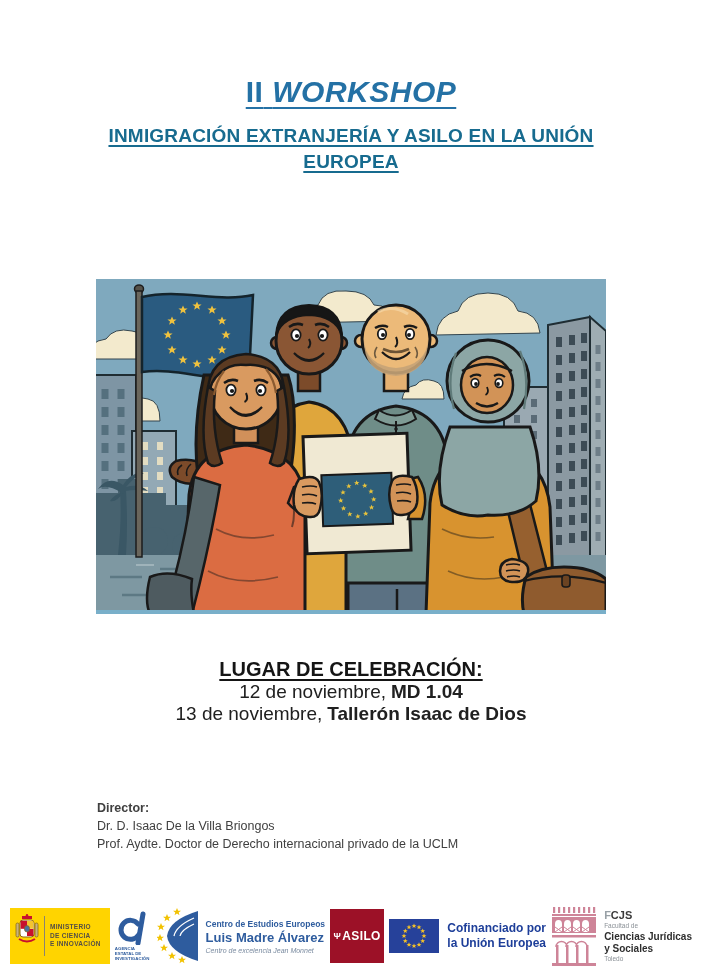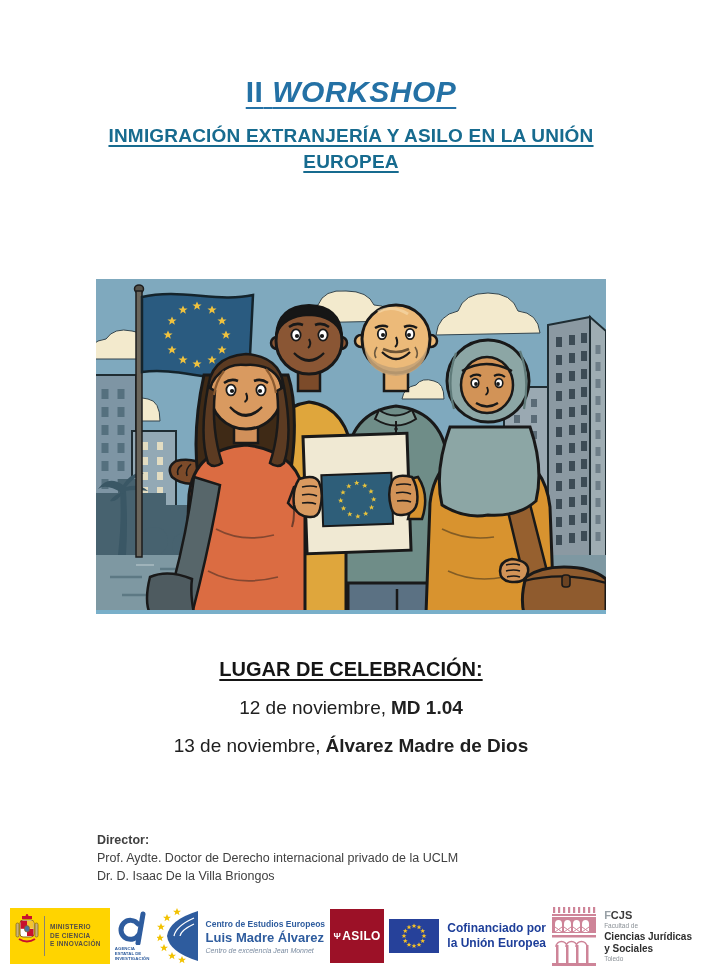--- a/index.html
+++ b/index.html
@@ -13,21 +13,21 @@
 
   .subtitle{margin:13px auto 0;text-align:center;font-size:19px;font-weight:800;color:#176B8F;
             line-height:26px;letter-spacing:.2px;}
   .subtitle .u{text-decoration:underline;text-decoration-thickness:2px;text-underline-offset:3px;}
 
   .illustration-wrap{width:510px;height:335px;margin:104px auto 0;}
 
   .location{margin-top:44px;text-align:center;}
   .location-heading{font-size:20px;font-weight:800;color:#151515;
      text-decoration:underline;text-decoration-thickness:2px;text-underline-offset:3px;}
-  .date-line{margin-top:16px;font-size:19px;color:#202020;}
+  .date-line{font-size:19px;color:#202020;}
   .date-line .bold{font-weight:800;margin-left:5px;}
 
   .director{margin:74px 0 0 97px;font-size:12.5px;line-height:18px;color:#404040;}
   .director .label{font-weight:700;}
 
   .footer{position:absolute;top:903px;left:10px;width:682px;height:66px;
           display:flex;align-items:center;justify-content:space-between;}
   .logo-block{display:flex;align-items:center;}
 
   .logo-ministerio{background:#FFD400;height:56px;display:flex;align-items:center;gap:5px;
@@ -279,28 +279,28 @@
       <rect x="0" y="331" width="510" height="4" fill="#79AFC9"></rect>
     </svg>
   </div>
 
   <div class="location">
     <div class="location-heading">LUGAR DE CELEBRACIÓN:</div>
     <div class="date-line">
       <span>12 de noviembre,</span><span class="bold">MD 1.04</span>
     </div>
     <div class="date-line">
-      <span>13 de noviembre,</span><span class="bold">Álvarez Madre de Dios</span>
+      <span>13 de noviembre,</span><span class="bold">Tallerón Isaac de Dios</span>
     </div>
   </div>
 
   <div class="director">
     <div class="label">Director:</div>
+    <div>Dr. D. Isaac De la Villa Briongos</div>
     <div>Prof. Aydte. Doctor de Derecho internacional privado de la UCLM</div>
-    <div>Dr. D. Isaac De la Villa Briongos</div>
   </div>
 
   <div class="footer">
 
     <div class="logo-block">
       <div class="logo-ministerio">
         <svg width="24" height="46" viewBox="0 0 24 46">
           <rect x="7" y="3" width="10" height="3" fill="#C8102E"></rect>
           <circle cx="12" cy="2.2" r="1.2" fill="#C8102E"></circle>
           <rect x="1" y="10" width="3" height="14" rx="1.5" fill="#C8B37E" stroke="#8B6914" stroke-width=".8"></rect>

